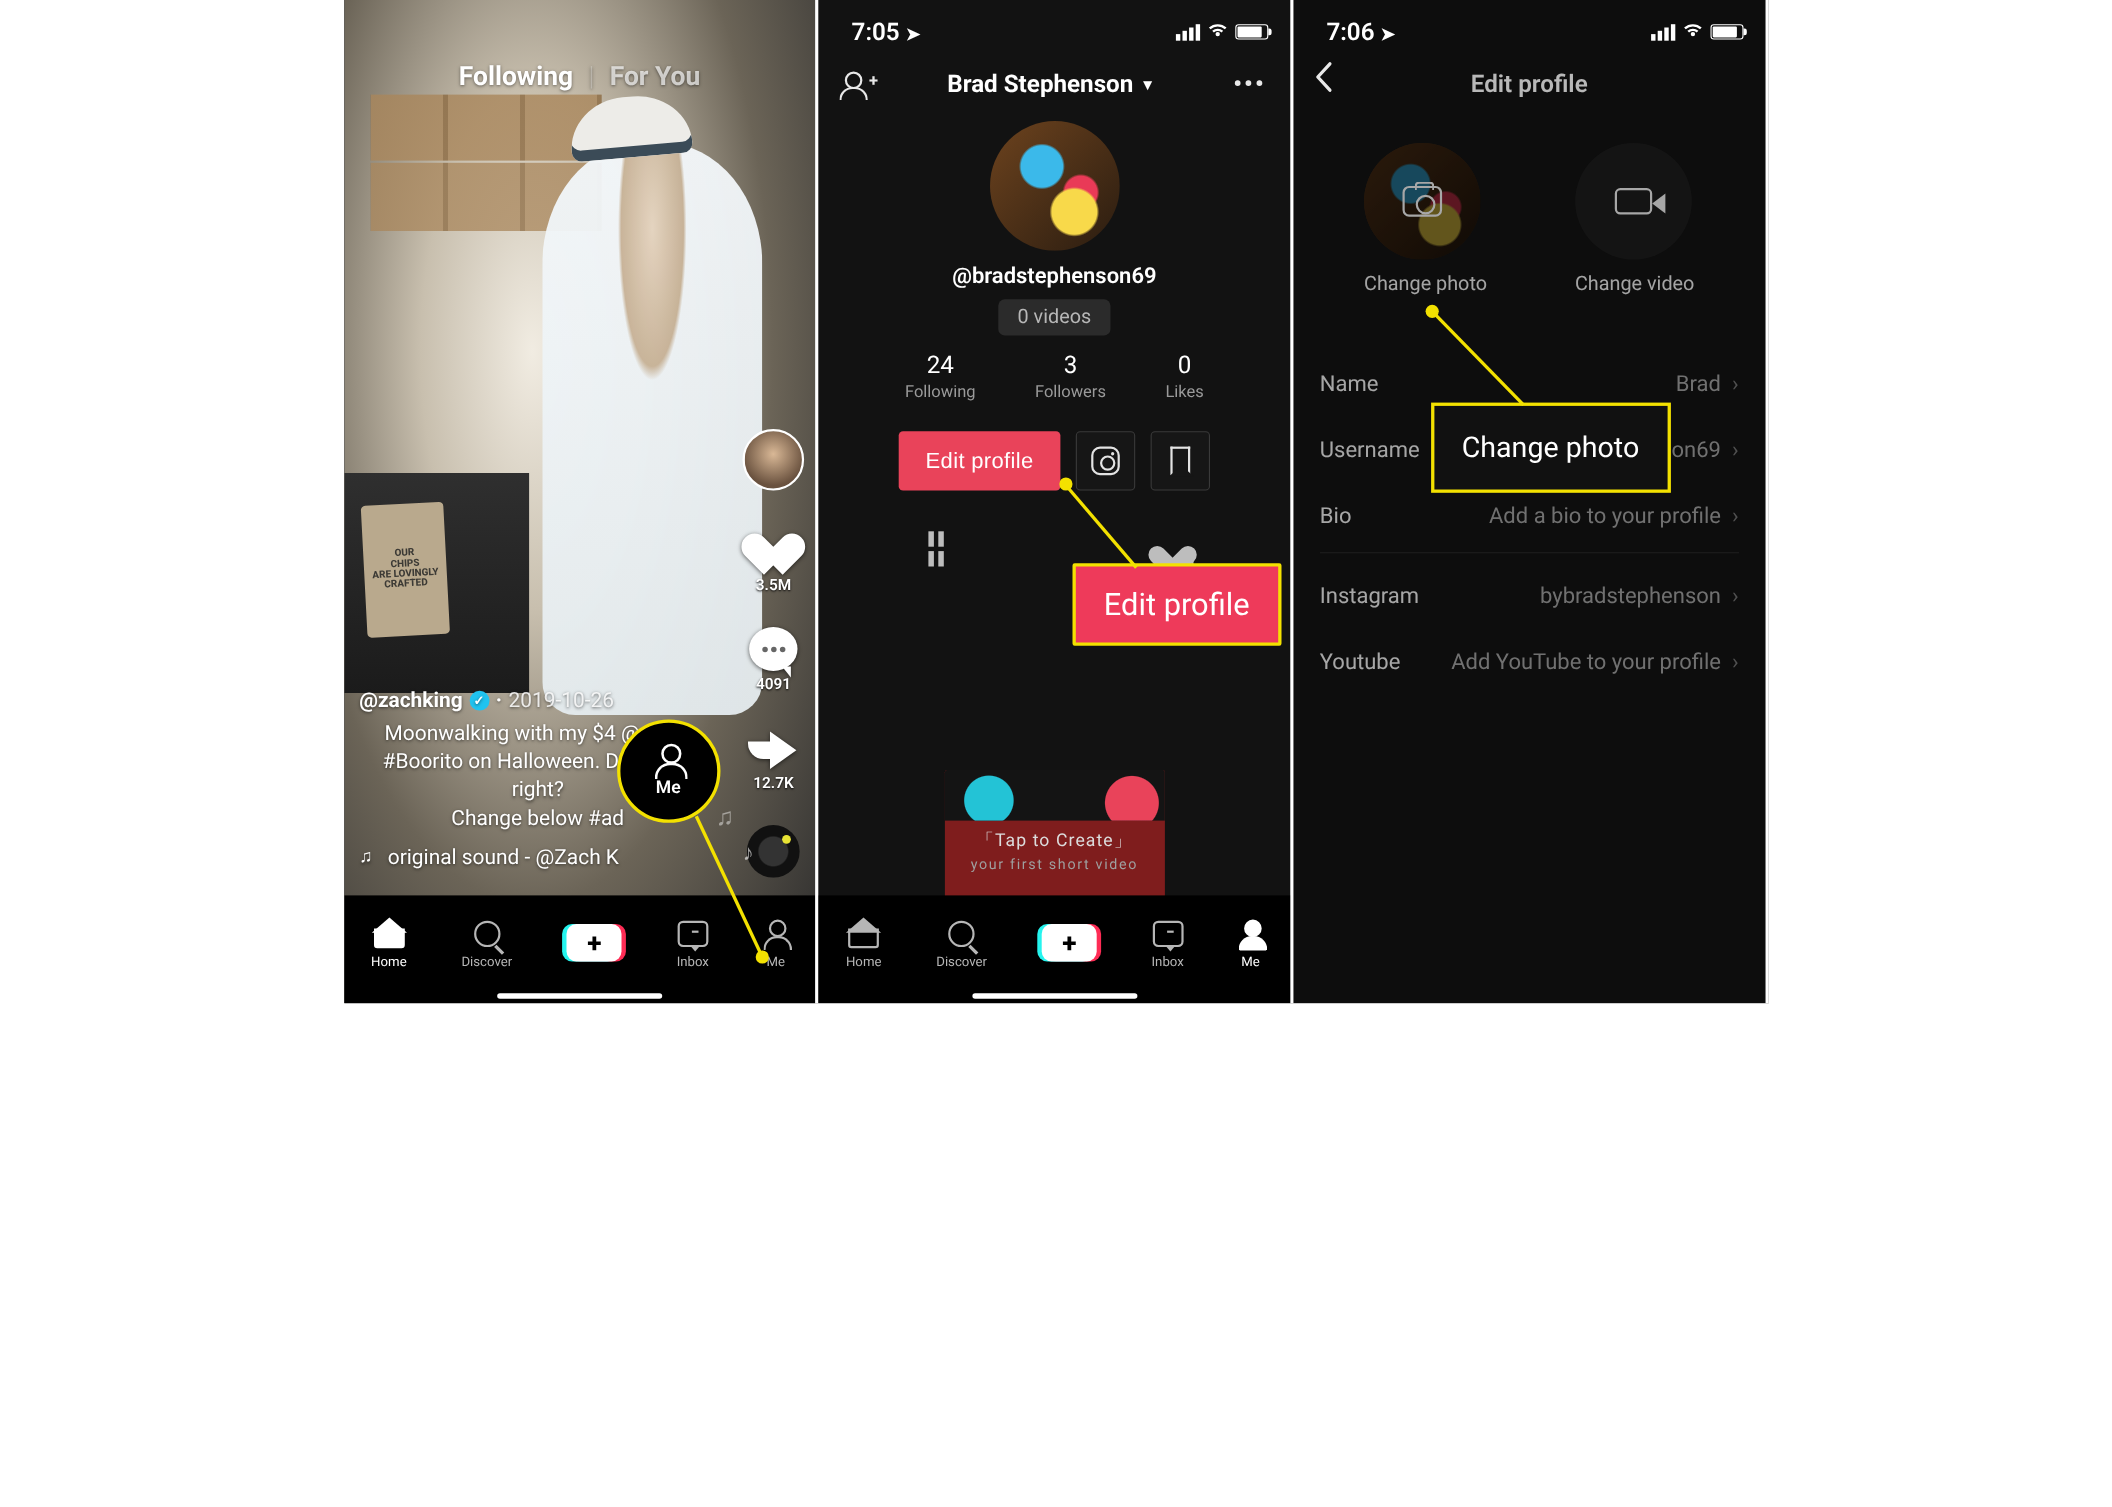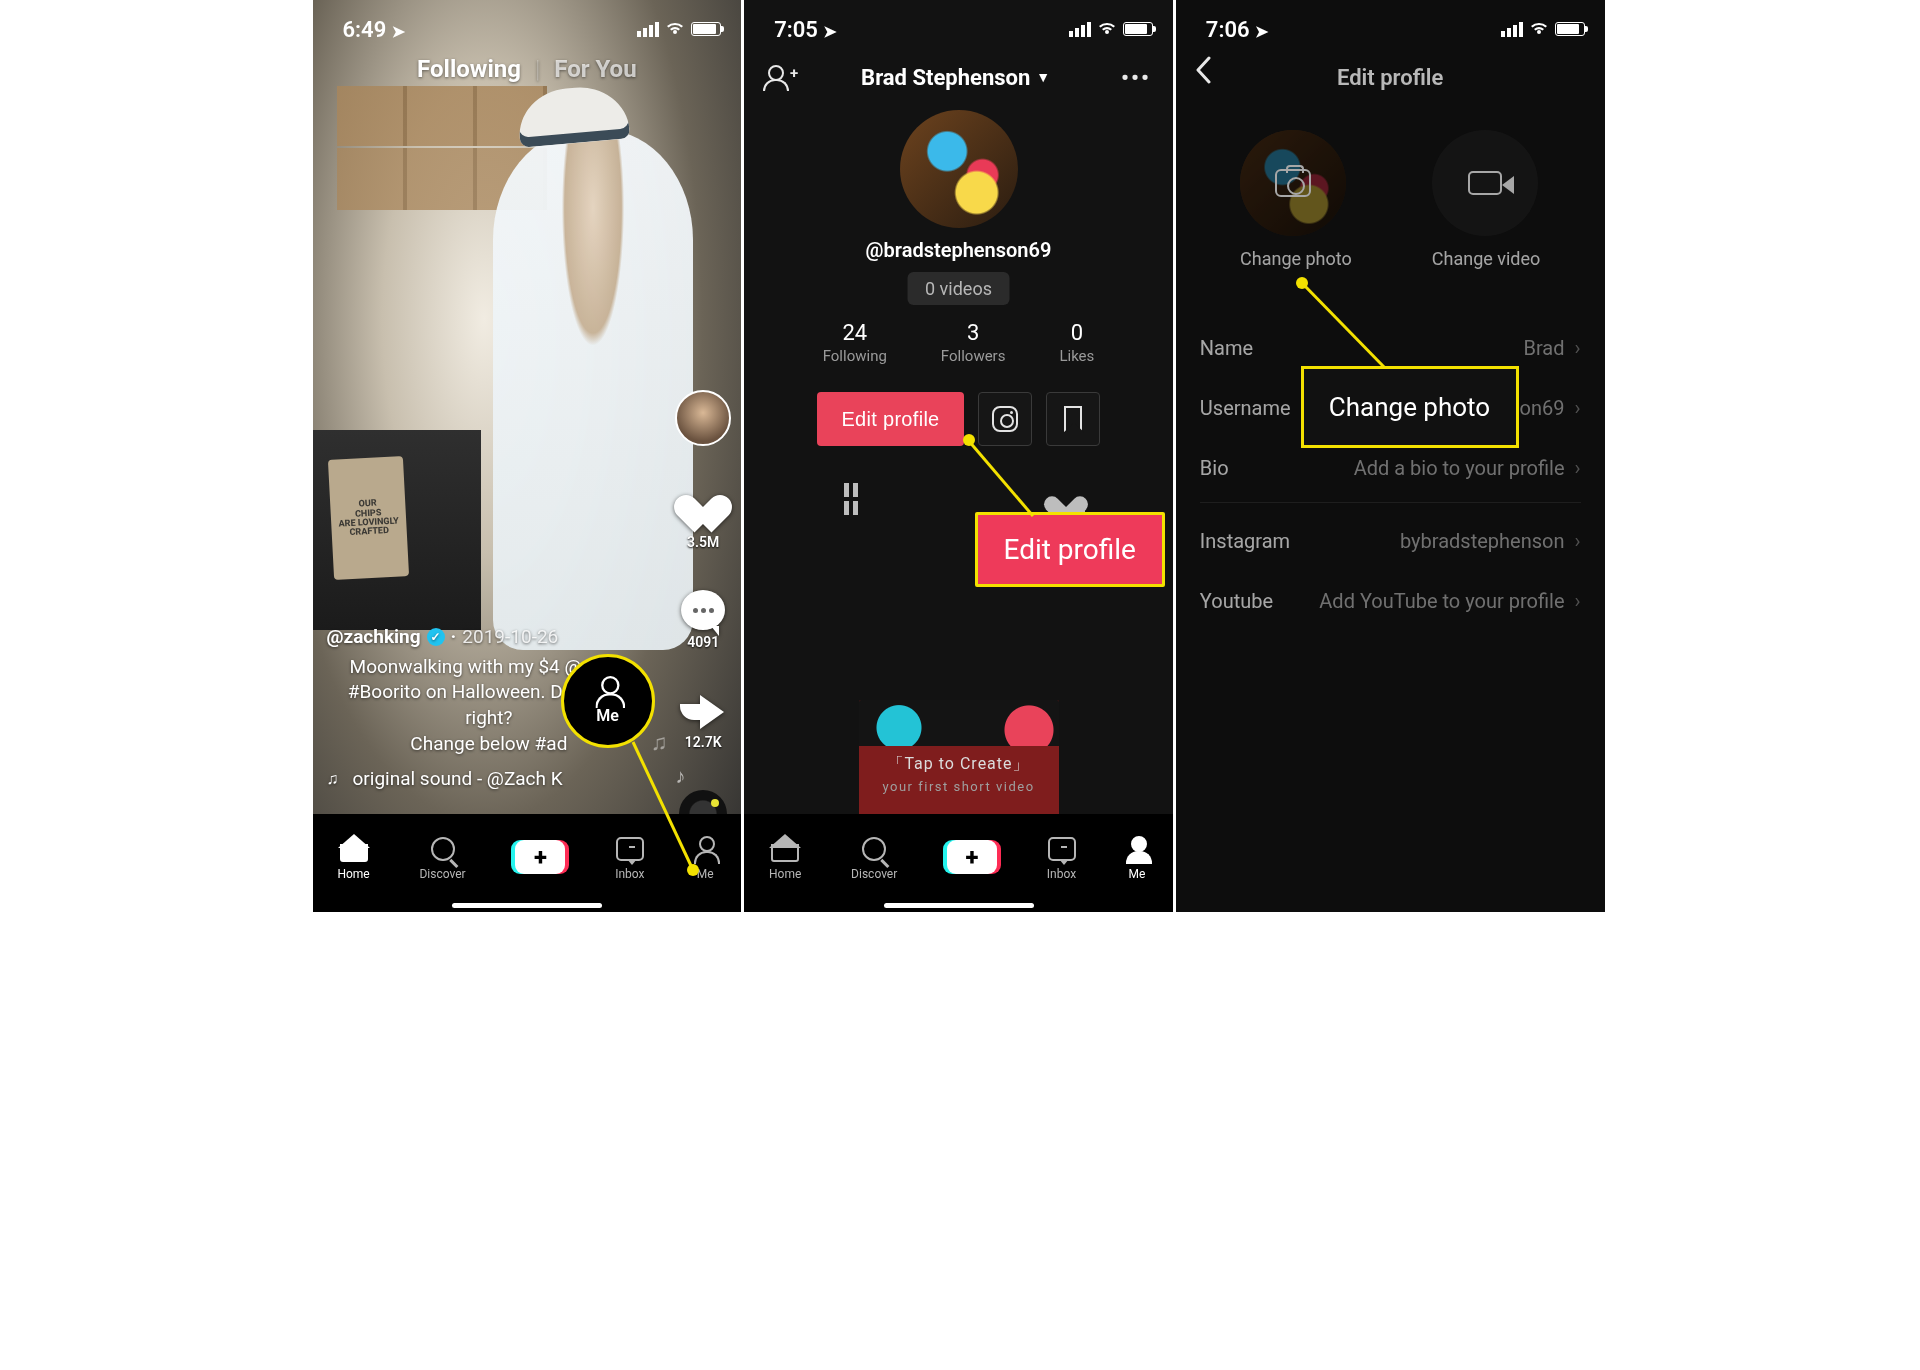--- a/index.html
+++ b/index.html
@@ -58,21 +58,21 @@
     display:flex; justify-content:center; gap:14px;
     font-size:24px; font-weight:700;
     z-index:10;
     color: rgba(255,255,255,0.7);
     text-shadow:0 1px 3px rgba(0,0,0,.5);
   }
   .p1 .tabs .sep { color: rgba(255,255,255,0.3); font-weight:300;}
   .p1 .tabs .active { color:#fff; }
   .p1 .sidebar {
     position:absolute; right:10px; top:390px;
-    display:flex; flex-direction:column; align-items:center; gap:40px;
+    display:flex; flex-direction:column; align-items:center; gap:30px;
     z-index:10;
   }
   .p1 .avatar-mini {
     width:56px; height:56px; border-radius:50%; border:2px solid #fff;
     background: radial-gradient(circle at 50% 40%, #d9b896, #6a523f 70%);
   }
   .p1 .side-item { display:flex; flex-direction:column; align-items:center; gap:4px; }
   .p1 .side-item .cnt { font-size:14px; font-weight:600; text-shadow:0 1px 2px #000;}
   .heart { width:44px; height:44px; position:relative; filter: drop-shadow(0 1px 2px rgba(0,0,0,.6)); }
   .heart:before,.heart:after{
@@ -356,39 +356,20 @@
 
   <div class="phone p1">
     <div class="bg"></div>
     <div class="boxes"></div>
     <div class="boxes2"></div>
     <div class="counter"></div>
     <div class="personbox"></div>
     <div class="cap"></div>
     <div class="friesbag">OUR<br>CHIPS<br>ARE LOVINGLY<br>CRAFTED</div>
 
-    <div class="status">
-      <span><span>6:49</span> <span class="loc-icon">➤</span></span>
-      <span class="right">
-        <span class="sigbars">
-            <span></span>
-            <span></span>
-            <span></span>
-            <span></span>
-          </span>
-        <span>
-          <svg width="20" height="16" viewBox="0 0 20 16">
-              <path d="M10 14a2 2 0 100-4 2 2 0 000 4zm-5-5a8 8 0 0110 0l-1.5 1.5a6 6 0 00-7 0zm-3-3a12 12 0 0116 0l-1.5 1.5a10 10 0 00-13 0z" fill="#fff"></path>
-            </svg>
-        </span>
-        <span class="batt">
-            <span class="fill"></span>
-          </span>
-      </span>
-    </div>
 
     <div class="tabs">
       <span class="active">Following</span>
       <span class="sep">|</span>
       <span>For You</span>
     </div>
 
     <div class="sidebar">
       <div class="avatar-mini"></div>
       <div class="side-item">

